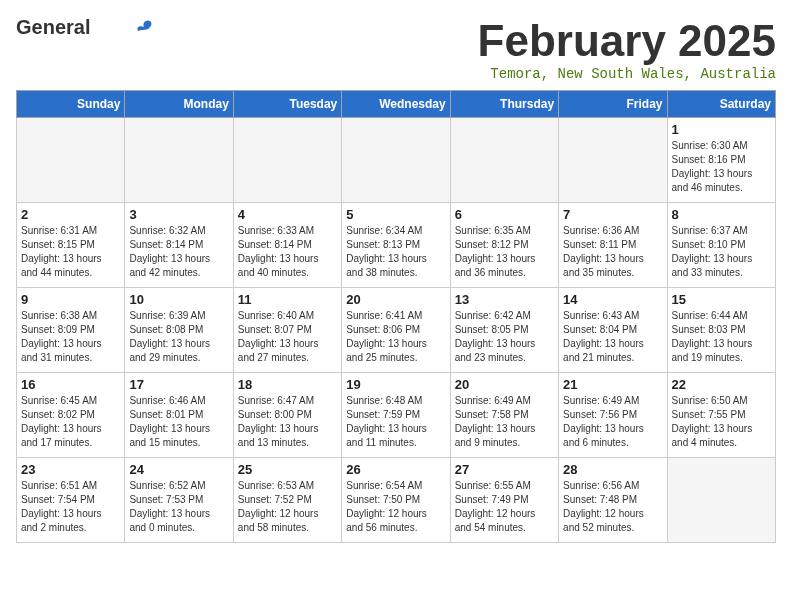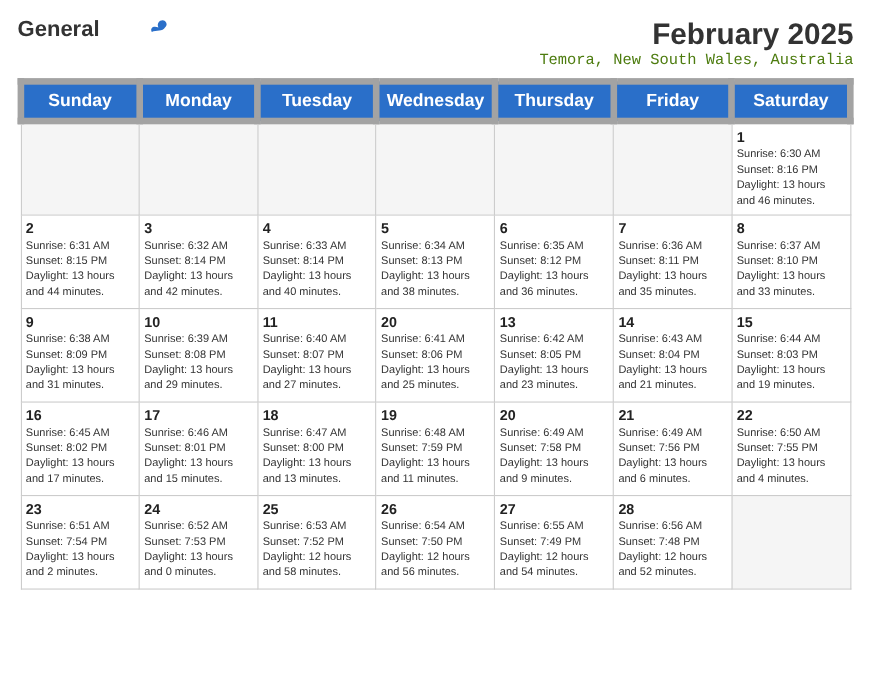--- a/index.html
+++ b/index.html
@@ -13,42 +13,42 @@
     .header-section {
       display: flex;
       justify-content: space-between;
       align-items: flex-start;
       margin-bottom: 8px;
     }
     .title-section {
       text-align: right;
     }
     .month-title {
-      font-size: 27px;
+      font-size: 44px;
       font-weight: bold;
       color: #333;
     }
     .location-title {
       font-size: 14px;
       color: #4d7c0f;
       font-family: Liberation Mono, monospace;
     }
     .calendar-table {
       width: 100%;
       border-collapse: collapse;
       font-size: 11px;
     }
     .calendar-table th {
       background-color: #2a6fc9;
       color: #fff;
       padding: 6px 4px;
-      text-align: center;
-      font-size: 16px;
-      font-weight: bold;
-      border: 6px solid #a3a3a3;
+      text-align: right;
+      font-size: 12px;
+      font-weight: bold;
+      border: 1px solid #a3a3a3;
     }
     .calendar-table td {
       border: 1px solid #ccc;
       vertical-align: top;
       padding: 4px;
       width: 108px;
       min-height: 80px;
       height: 85px;
       background: #fff;
     }
@@ -80,21 +80,21 @@
       font-weight: bold;
       color: #2a6fc9;
     }
   </style>
 </head>
 <body>
 
 <div class="header-section">
   <div class="logo-wrapper">
     <div>
-      <div style="display:flex; align-items:center;gap:40px;">
+      <div style="display:flex; align-items:flex-end;gap:40px;">
         <span class="logo-text-general">General</span>
         <svg width="22" height="22" viewBox="0 0 22 22" style="margin-left:2px;margin-top:-4px;">
           <path d="M18 4 C14 2, 10 6, 12 10 C8 8, 4 10, 6 14 C10 12, 16 14, 18 10 C20 8, 20 6, 18 4Z" fill="#2a6fc9"></path>
         </svg>
       </div>
     </div>
   </div>
   <div class="title-section">
     <div class="month-title">February 2025</div>
     <div class="location-title">Temora, New South Wales, Australia</div>

